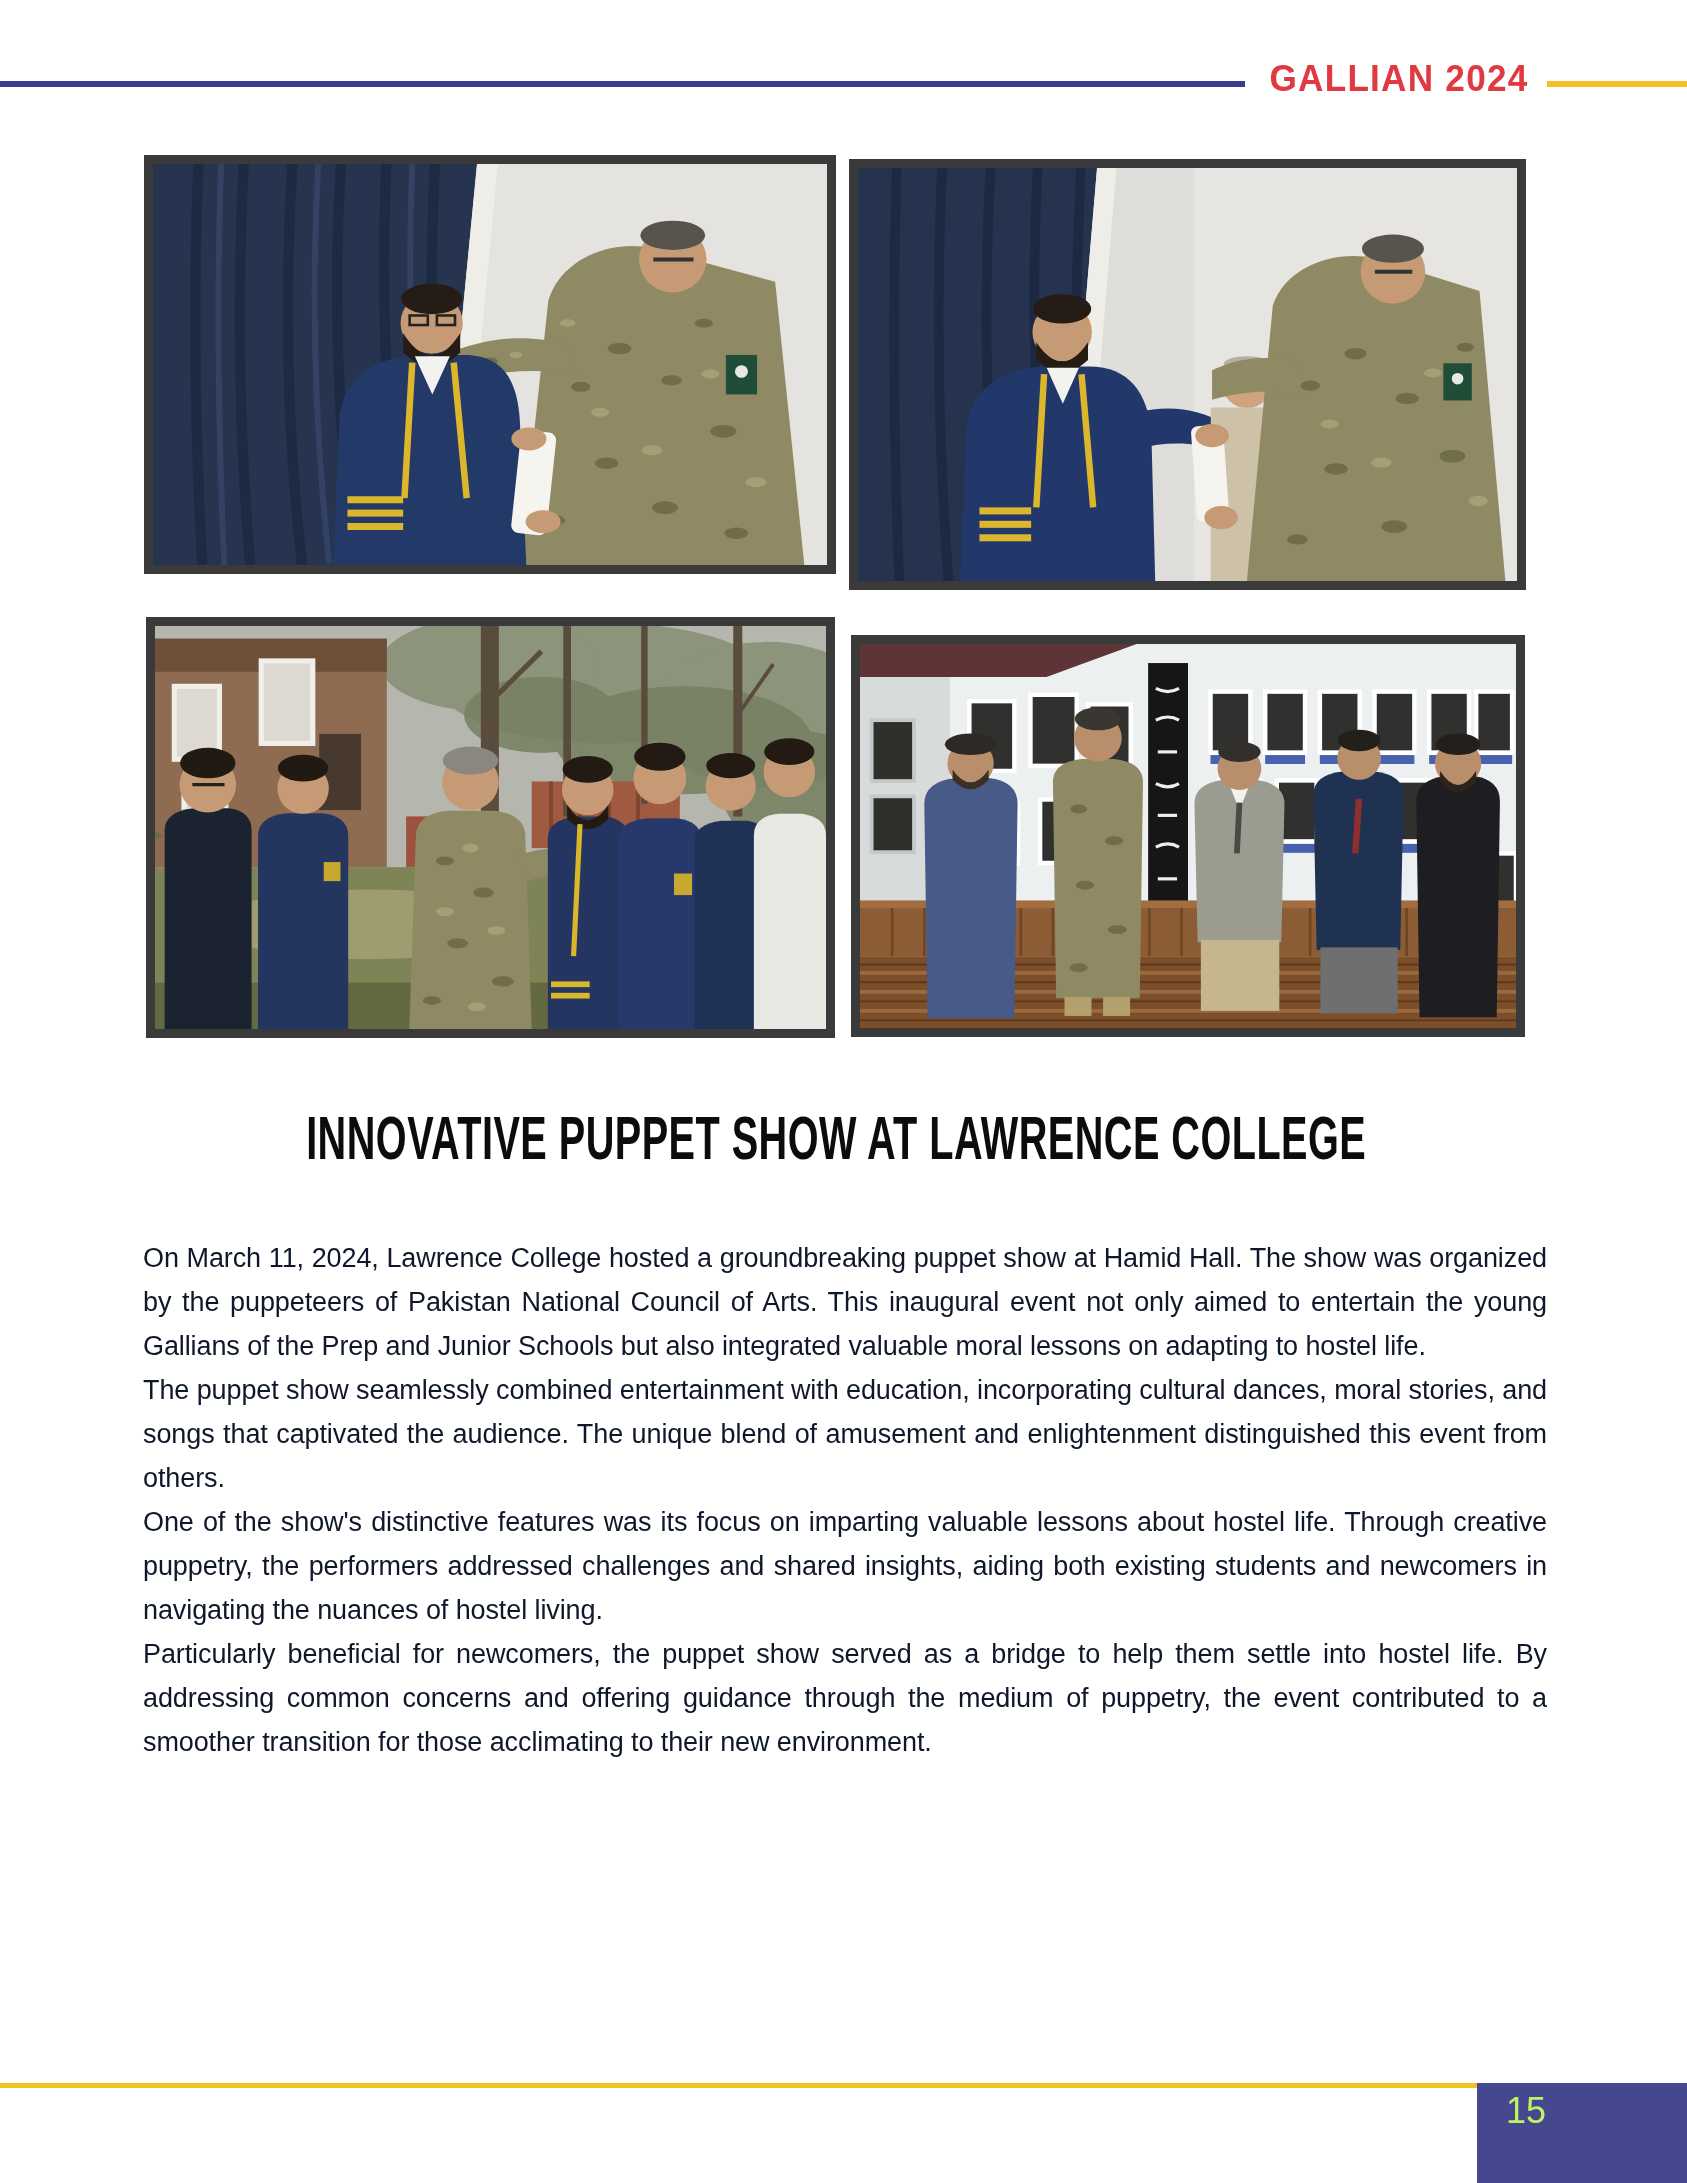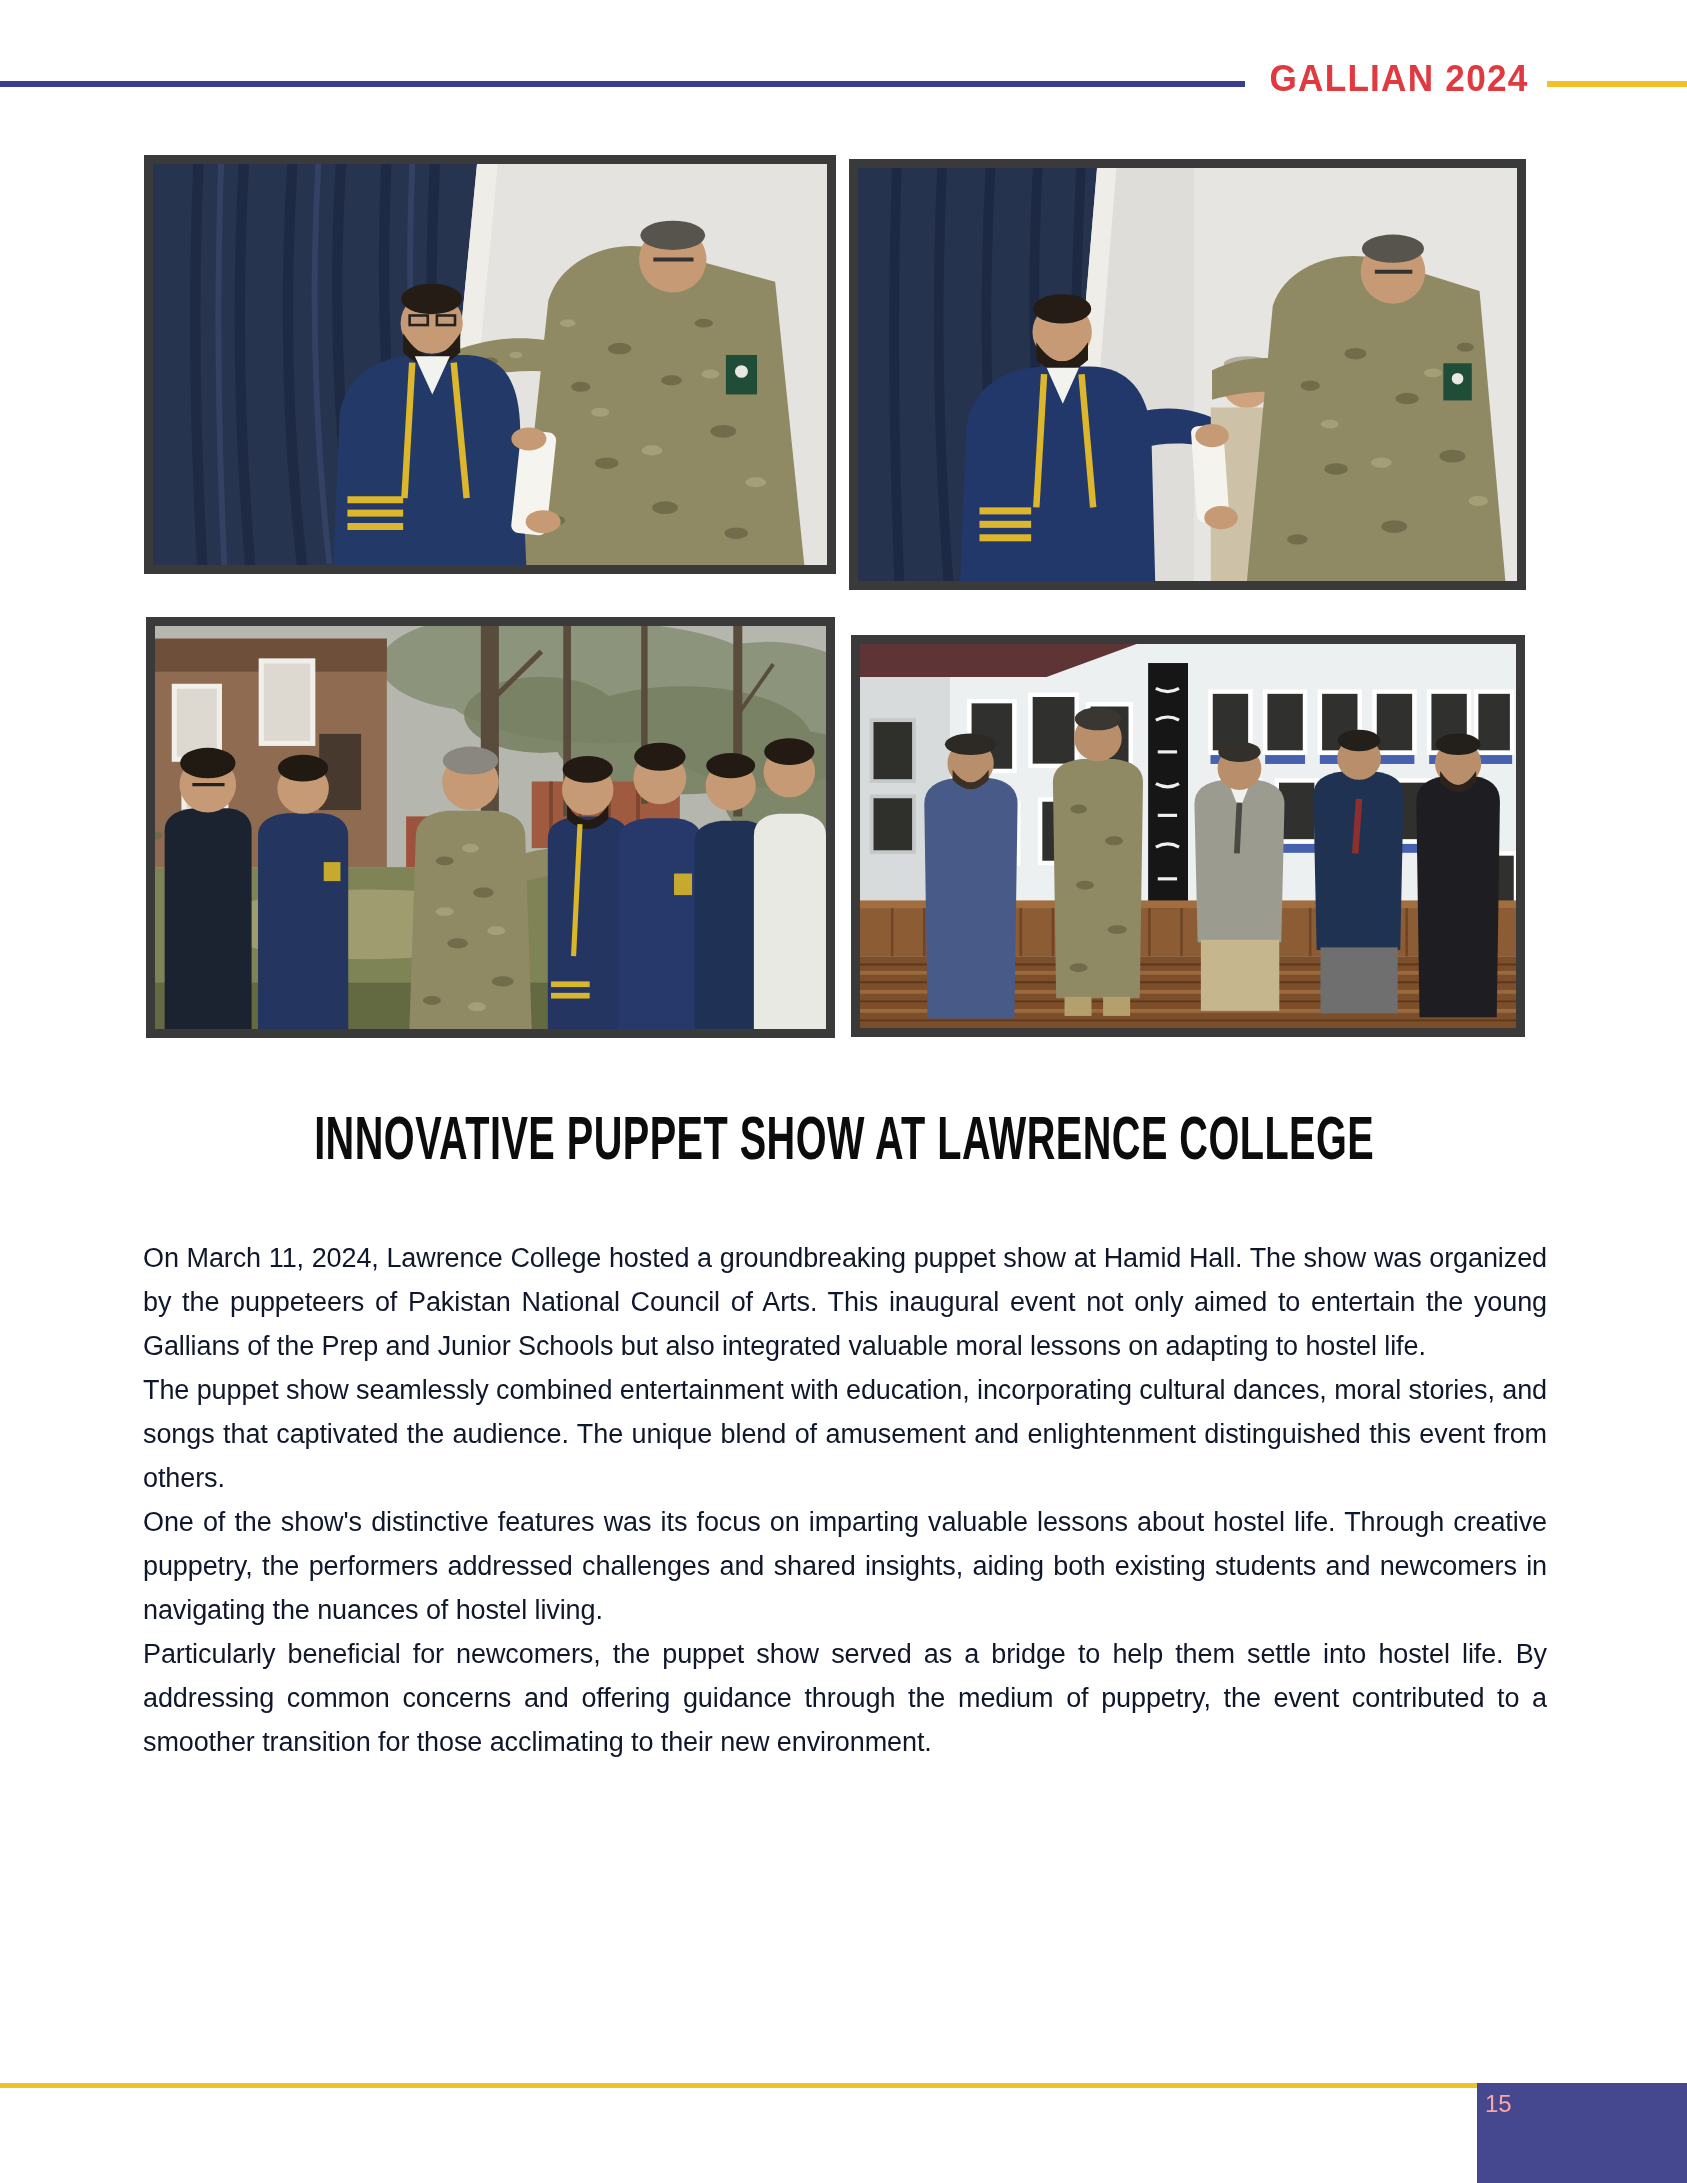--- a/index.html
+++ b/index.html
@@ -19,36 +19,36 @@
 
   
   .photo { position:absolute; border:9.3px solid var(--photo-frame); box-sizing:border-box; background:#cfcfcb; }
   .photo svg { display:block; width:100%; height:100%; }
   #photo1 { left:144px;  top:155px; width:692px; height:419px; }
   #photo2 { left:849px; top:159px; width:677px; height:431px; }
   #photo3 { left:146px;  top:617px; width:689px; height:421px; }
   #photo4 { left:851px; top:635px; width:674px; height:402px; }
 
   
-  .article-title { position:absolute; left:16px; top:1102px; width:1358px; text-align:center; }
+  .article-title { position:absolute; left:8px; top:1102px; width:1358px; text-align:center; }
   .article-title span {
     display:inline-block; font-size:62px; font-weight:bold; color:#0c0c0c;
     transform:scaleX(.64); transform-origin:center; white-space:nowrap; letter-spacing:0.7px;
   }
   .article-body {
     position:absolute; left:143px; top:1236px; width:1404px;
     font-size:27px; line-height:44px; color:#0f172a;
     text-align:justify; letter-spacing:-0.1px;
   }
   .article-body p { margin:0; }
 
   
   .rule-gold-bottom { position:absolute; left:0; top:2083px; width:1477px; height:5.3px; background:var(--gold); }
   .page-number-box  { position:absolute; left:1477px; top:2083px; width:210px; height:101px; background:var(--footer-blue); }
-  .page-number      { position:absolute; left:8px; top:6.6px; font-size:24px; color:#fca5a5; }
+  .page-number      { position:absolute; left:29px; top:6.6px; font-size:36px; color:#bef264; }
 </style>
 </head>
 <body>
 
 <div class="page">
 
   <div class="rule-blue"></div>
   <div class="magazine-title">GALLIAN 2024</div>
   <div class="rule-gold-top"></div>
 

